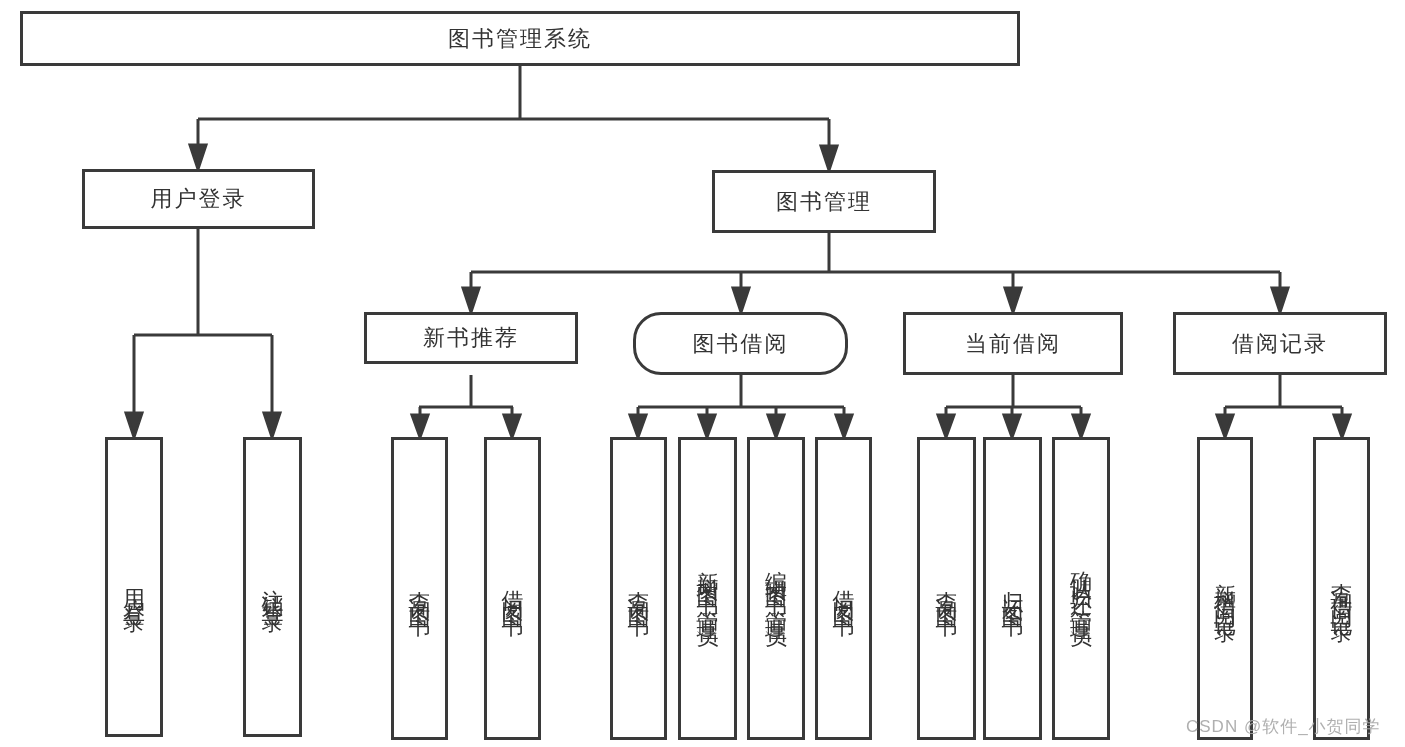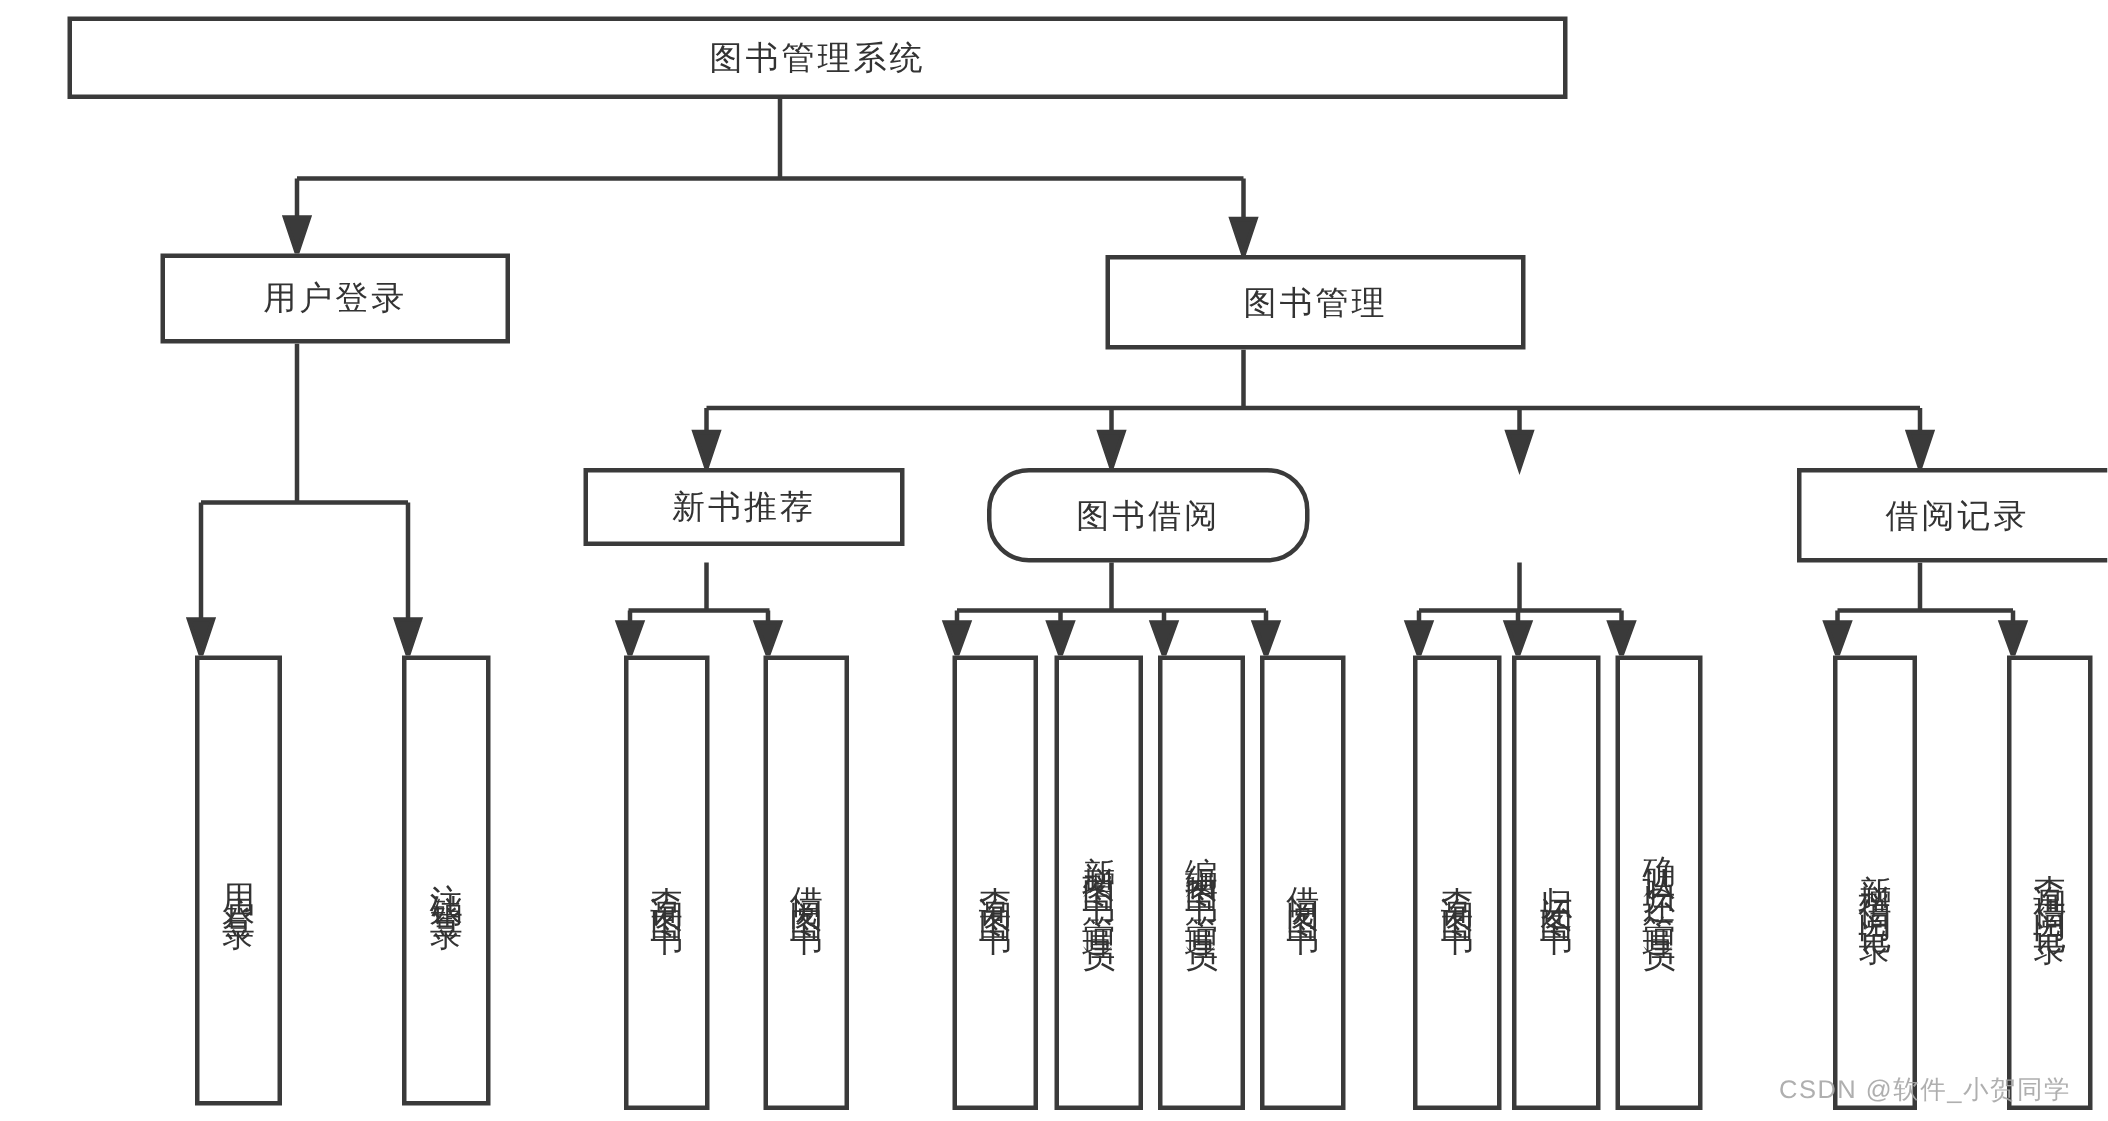--- a/index.html
+++ b/index.html
@@ -23,21 +23,20 @@
     border: 3px solid #3a3a3a;
     background: #ffffff;
     color: #333333;
     display: flex;
     align-items: center;
     justify-content: center;
     font-size: 22px;
     letter-spacing: 2px;
     z-index: 2;
     text-align: center;
-    margin-left: 25px;
   }
   .node.v {
     writing-mode: vertical-rl;
     text-orientation: mixed;
     letter-spacing: 8px;
     line-height: 1;
     padding: 6px 0;
   }
   .watermark {
     position: absolute;
@@ -103,24 +102,25 @@
         <path fill="none" d="M1280 375 V407 M1225 407 H1342 M1225 407 V416 M1342 407 V416"></path>
         <polygon points="1217,415 1233,415 1225,437"></polygon>
         <polygon points="1334,415 1350,415 1342,437"></polygon>
       </g>
     </g>
   </svg>
 
   <div class="node" style="left:20px; top:11px; width:1000px; height:55px;">图书管理系统</div>
 
   <div class="node" style="left:82px; top:169px; width:233px; height:60px;">用户登录</div>
-  <div class="node" style="left:712px; top:170px; width:280px; height:63px;">图书管理</div>
+  <div class="node" style="left:712px; top:170px; width:224px; height:63px;">图书管理</div>
 
   <div class="node" style="left:364px; top:312px; width:214px; height:52px;">新书推荐</div>
   <div class="node" style="left:633px; top:312px; width:215px; height:63px;border-radius:28px;">图书借阅</div>
+  <div class="node" style="left:903px; top:312px; width:220px; height:63px;">当前借阅</div>
   <div class="node" style="left:1173px; top:312px; width:214px; height:63px;">借阅记录</div>
 
   <div class="node v" style="left:105px; top:437px; width:58px; height:300px;">用户登录</div>
   <div class="node v" style="left:243px; top:437px; width:59px; height:300px;">注销登录</div>
 
   <div class="node v" style="left:391px; top:437px; width:57px; height:303px;">查询图书</div>
   <div class="node v" style="left:484px; top:437px; width:57px; height:303px;">借阅图书</div>
 
   <div class="node v" style="left:610px; top:437px; width:57px; height:303px;">查询图书</div>
   <div class="node v" style="left:678px; top:437px; width:59px; height:303px;">新增图书（管理员）</div>

